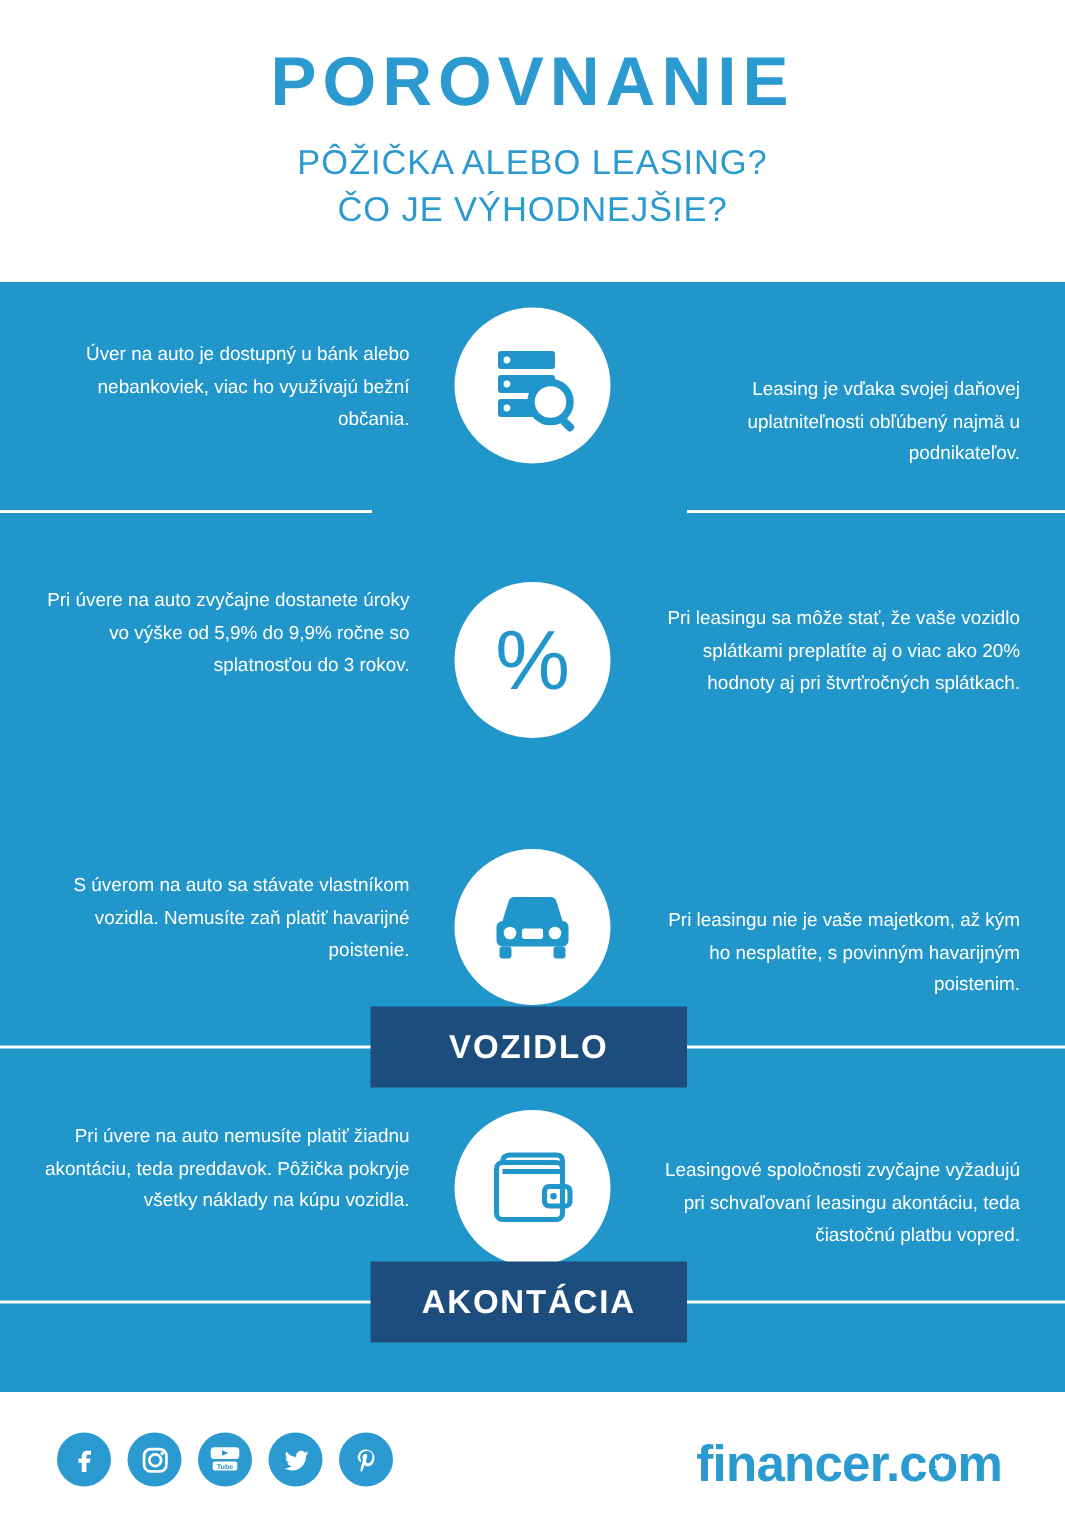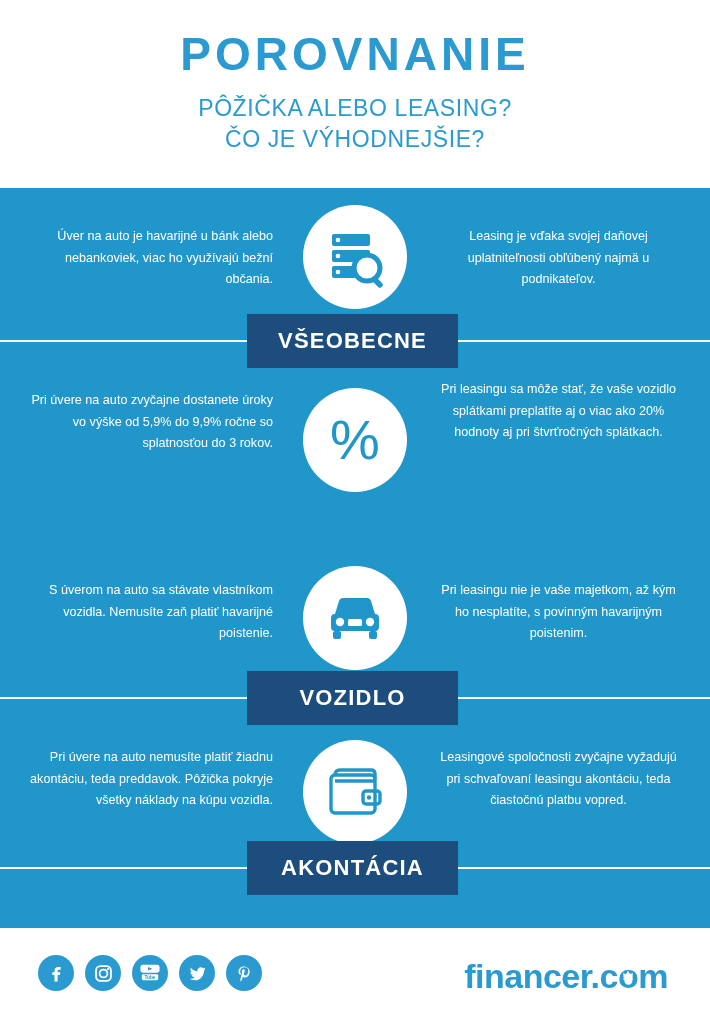--- a/index.html
+++ b/index.html
@@ -71,21 +71,21 @@
   .sec-text {
     position: absolute;
     top: 0;
     width: 243px;
     font-size: 12.6px;
     line-height: 1.72;
     color: #ffffff;
     font-weight: 400;
   }
   .sec-text.left  { left: 30px;  text-align: right; }
-  .sec-text.right { left: 437px; text-align: center; }
+  .sec-text.right { left: 437px; text-align: right; margin-top: 23px; }
 
   
   .icon-circle {
     position: absolute;
     left: 303px;
     width: 104px;
     height: 104px;
     border-radius: 50%;
     background: #ffffff;
     display: flex;
@@ -191,43 +191,40 @@
     <div class="main-title">POROVNANIE</div>
     <div class="sub-title">
       <span class="sub-line">PÔŽIČKA ALEBO LEASING?</span>
       <span class="sub-line">ČO JE VÝHODNEJŠIE?</span>
     </div>
   </div>
 
   <div class="panel">
 
     <div class="section" style="top:0;height:180px;">
-      <div class="sec-text left" style="top:38px;">Úver na auto je havarijné u bánk alebo nebankoviek, viac ho využívajú bežní občania.</div>
+      <div class="sec-text left" style="top:38px;">Úver na auto je dostupný u bánk alebo nebankoviek, viac ho využívajú bežní občania.</div>
       <div class="icon-circle" style="top:17px;">
         <svg width="62" height="62" viewBox="0 0 62 62" aria-hidden="true">
           <g fill="#2196ca">
             <rect x="8" y="8" width="38" height="12" rx="2"></rect>
             <rect x="8" y="24" width="38" height="12" rx="2"></rect>
             <rect x="8" y="40" width="24" height="12" rx="2"></rect>
             <circle cx="14" cy="14" r="2.3" fill="#ffffff"></circle>
             <circle cx="14" cy="30" r="2.3" fill="#ffffff"></circle>
             <circle cx="14" cy="46" r="2.3" fill="#ffffff"></circle>
           </g>
           <circle cx="43" cy="42" r="13" fill="#ffffff" stroke="#2196ca" stroke-width="5"></circle>
           <rect x="52" y="51" width="11" height="5.5" rx="2.5" fill="#2196ca" transform="rotate(45 52 51)"></rect>
         </svg>
       </div>
       <div class="sec-text right" style="top:38px;">Leasing je vďaka svojej daňovej uplatniteľnosti obľúbený najmä u podnikateľov.</div>
     </div>
     <div class="label-row" style="top:126px;">
       <div class="divider left"></div>
       <div class="divider right"></div>
-      <div class="label-box">
-        <span>VŠEOBECNE</span>
-      </div>
     </div>
 
     <div class="section" style="top:180px;height:180px;">
       <div class="sec-text left" style="top:22px;">Pri úvere na auto zvyčajne dostanete úroky vo výške od 5,9% do 9,9% ročne so splatnosťou do 3 rokov.</div>
       <div class="icon-circle" style="top:20px;">
         <span class="pct-glyph">%</span>
       </div>
       <div class="sec-text right" style="top:11px;">Pri leasingu sa môže stať, že vaše vozidlo splátkami preplatíte aj o viac ako 20% hodnoty aj pri štvrťročných splátkach.</div>
     </div>
 

